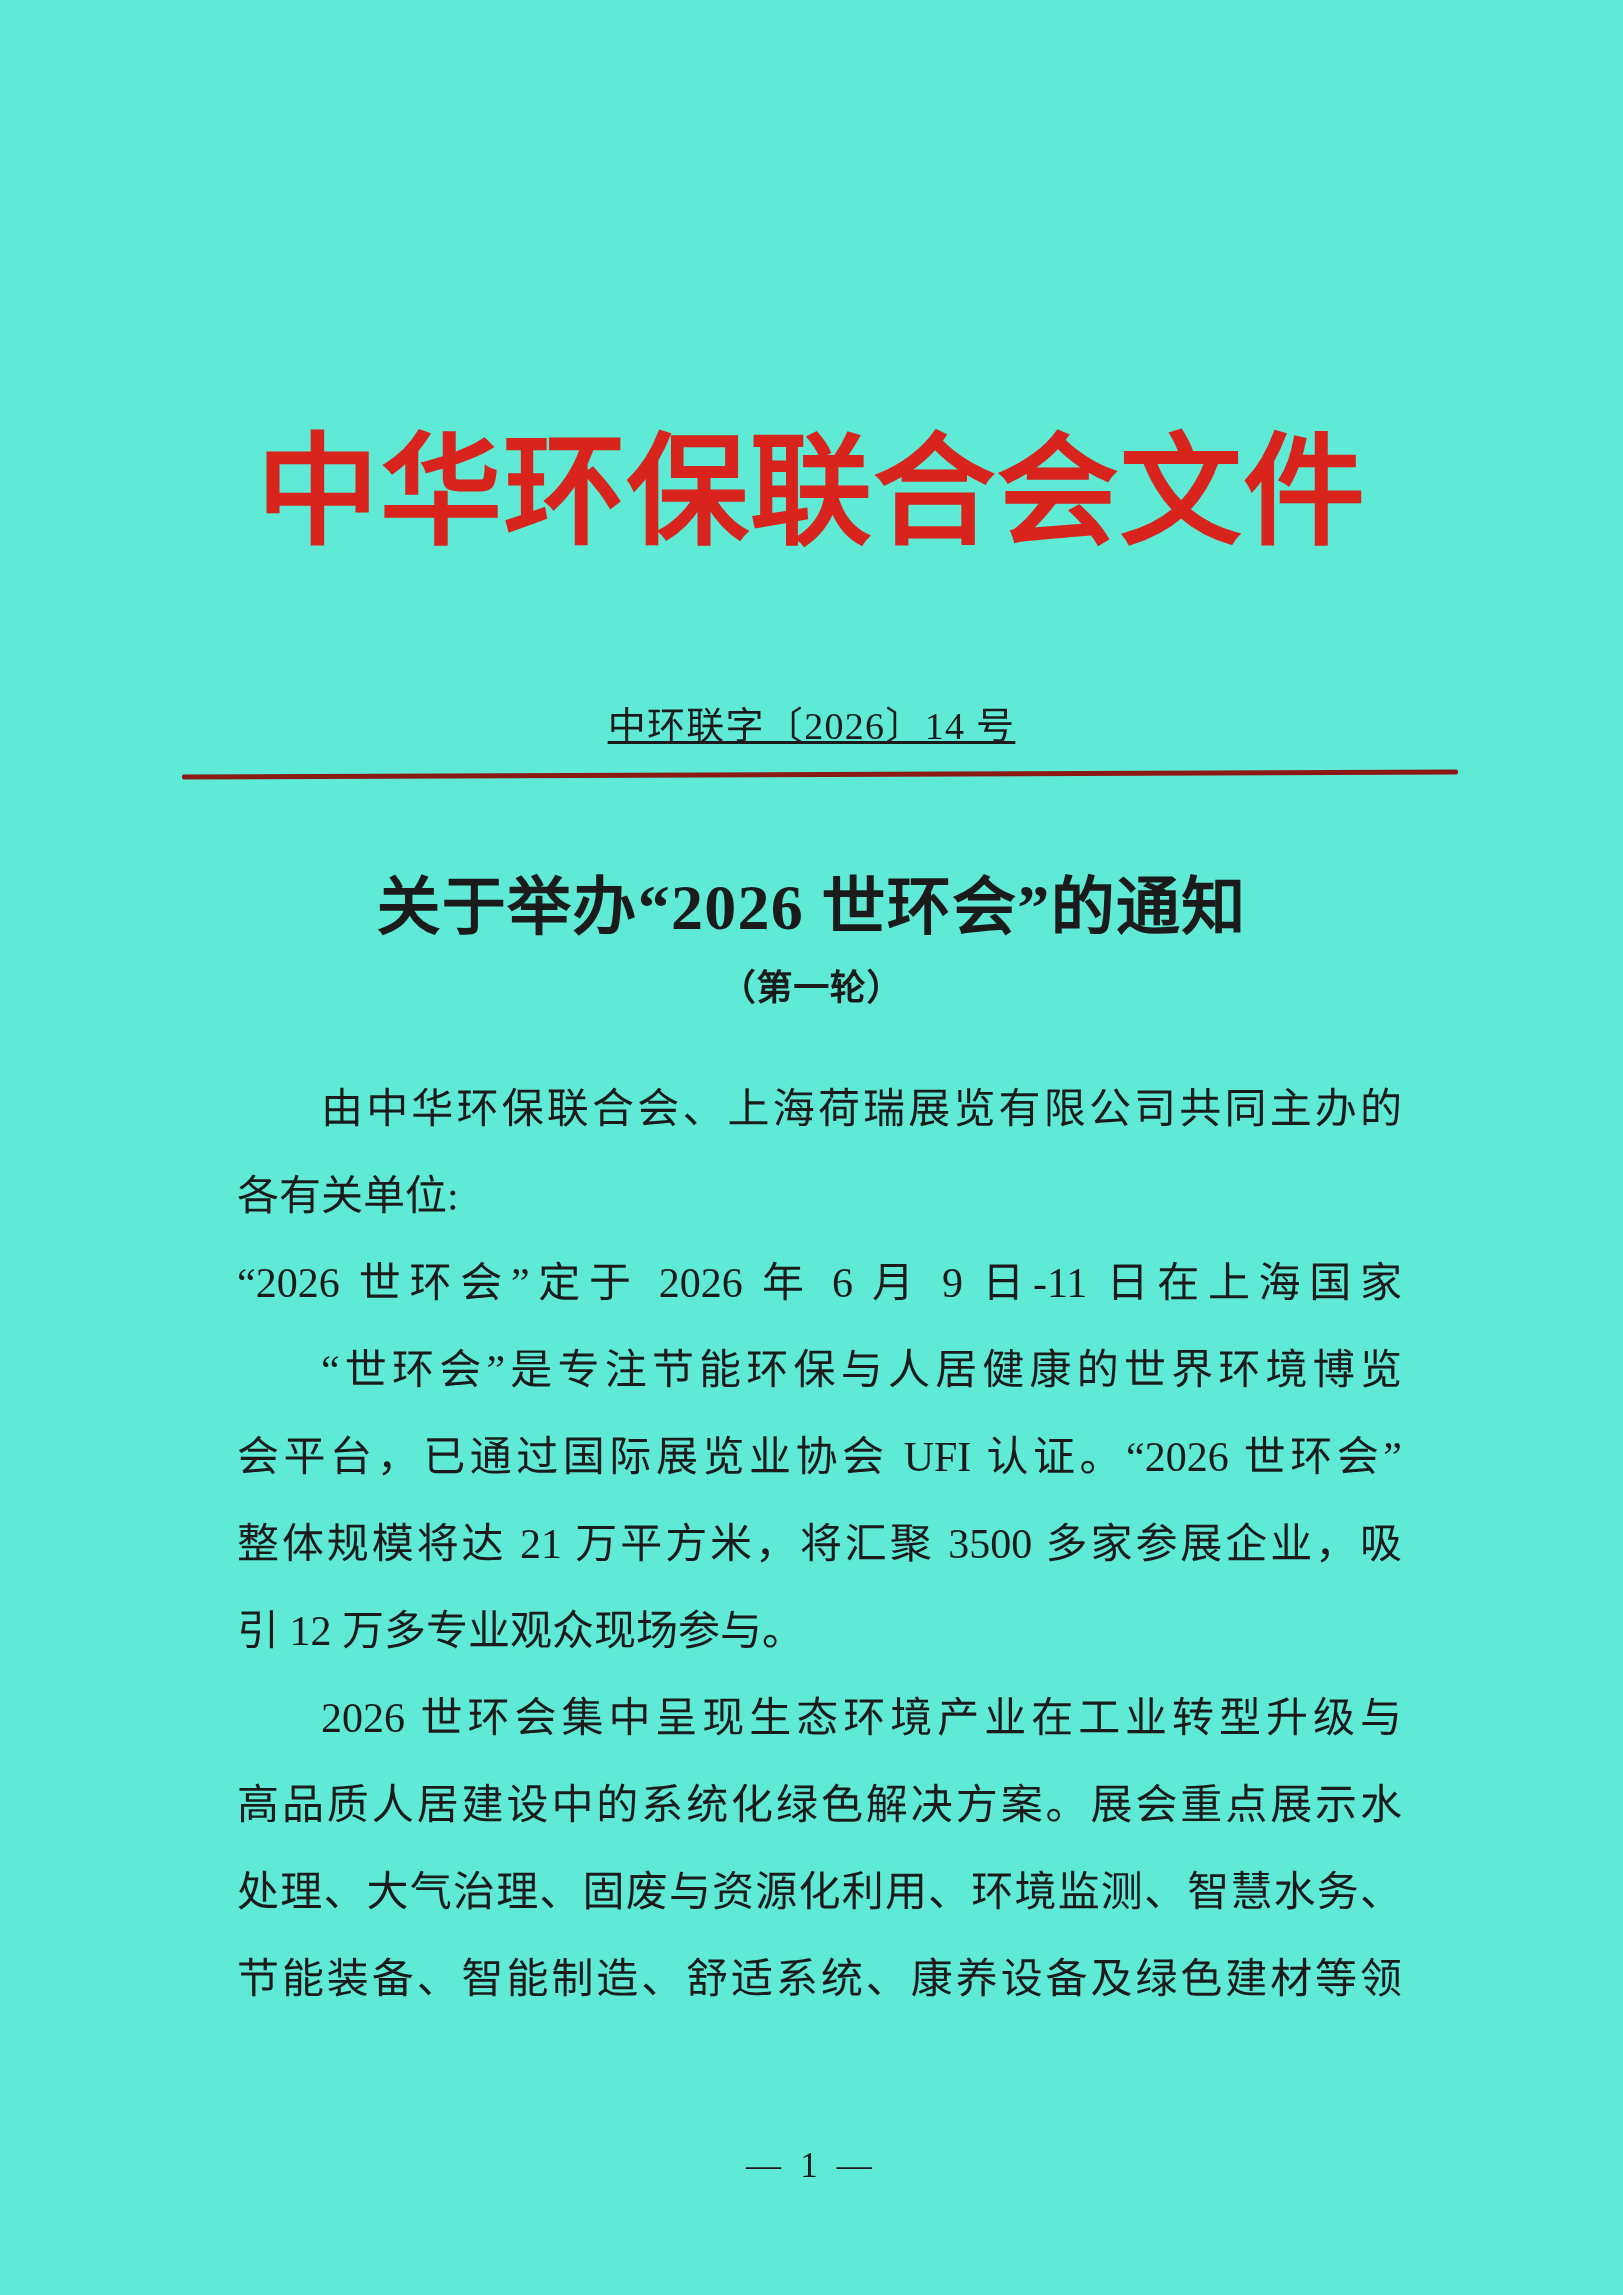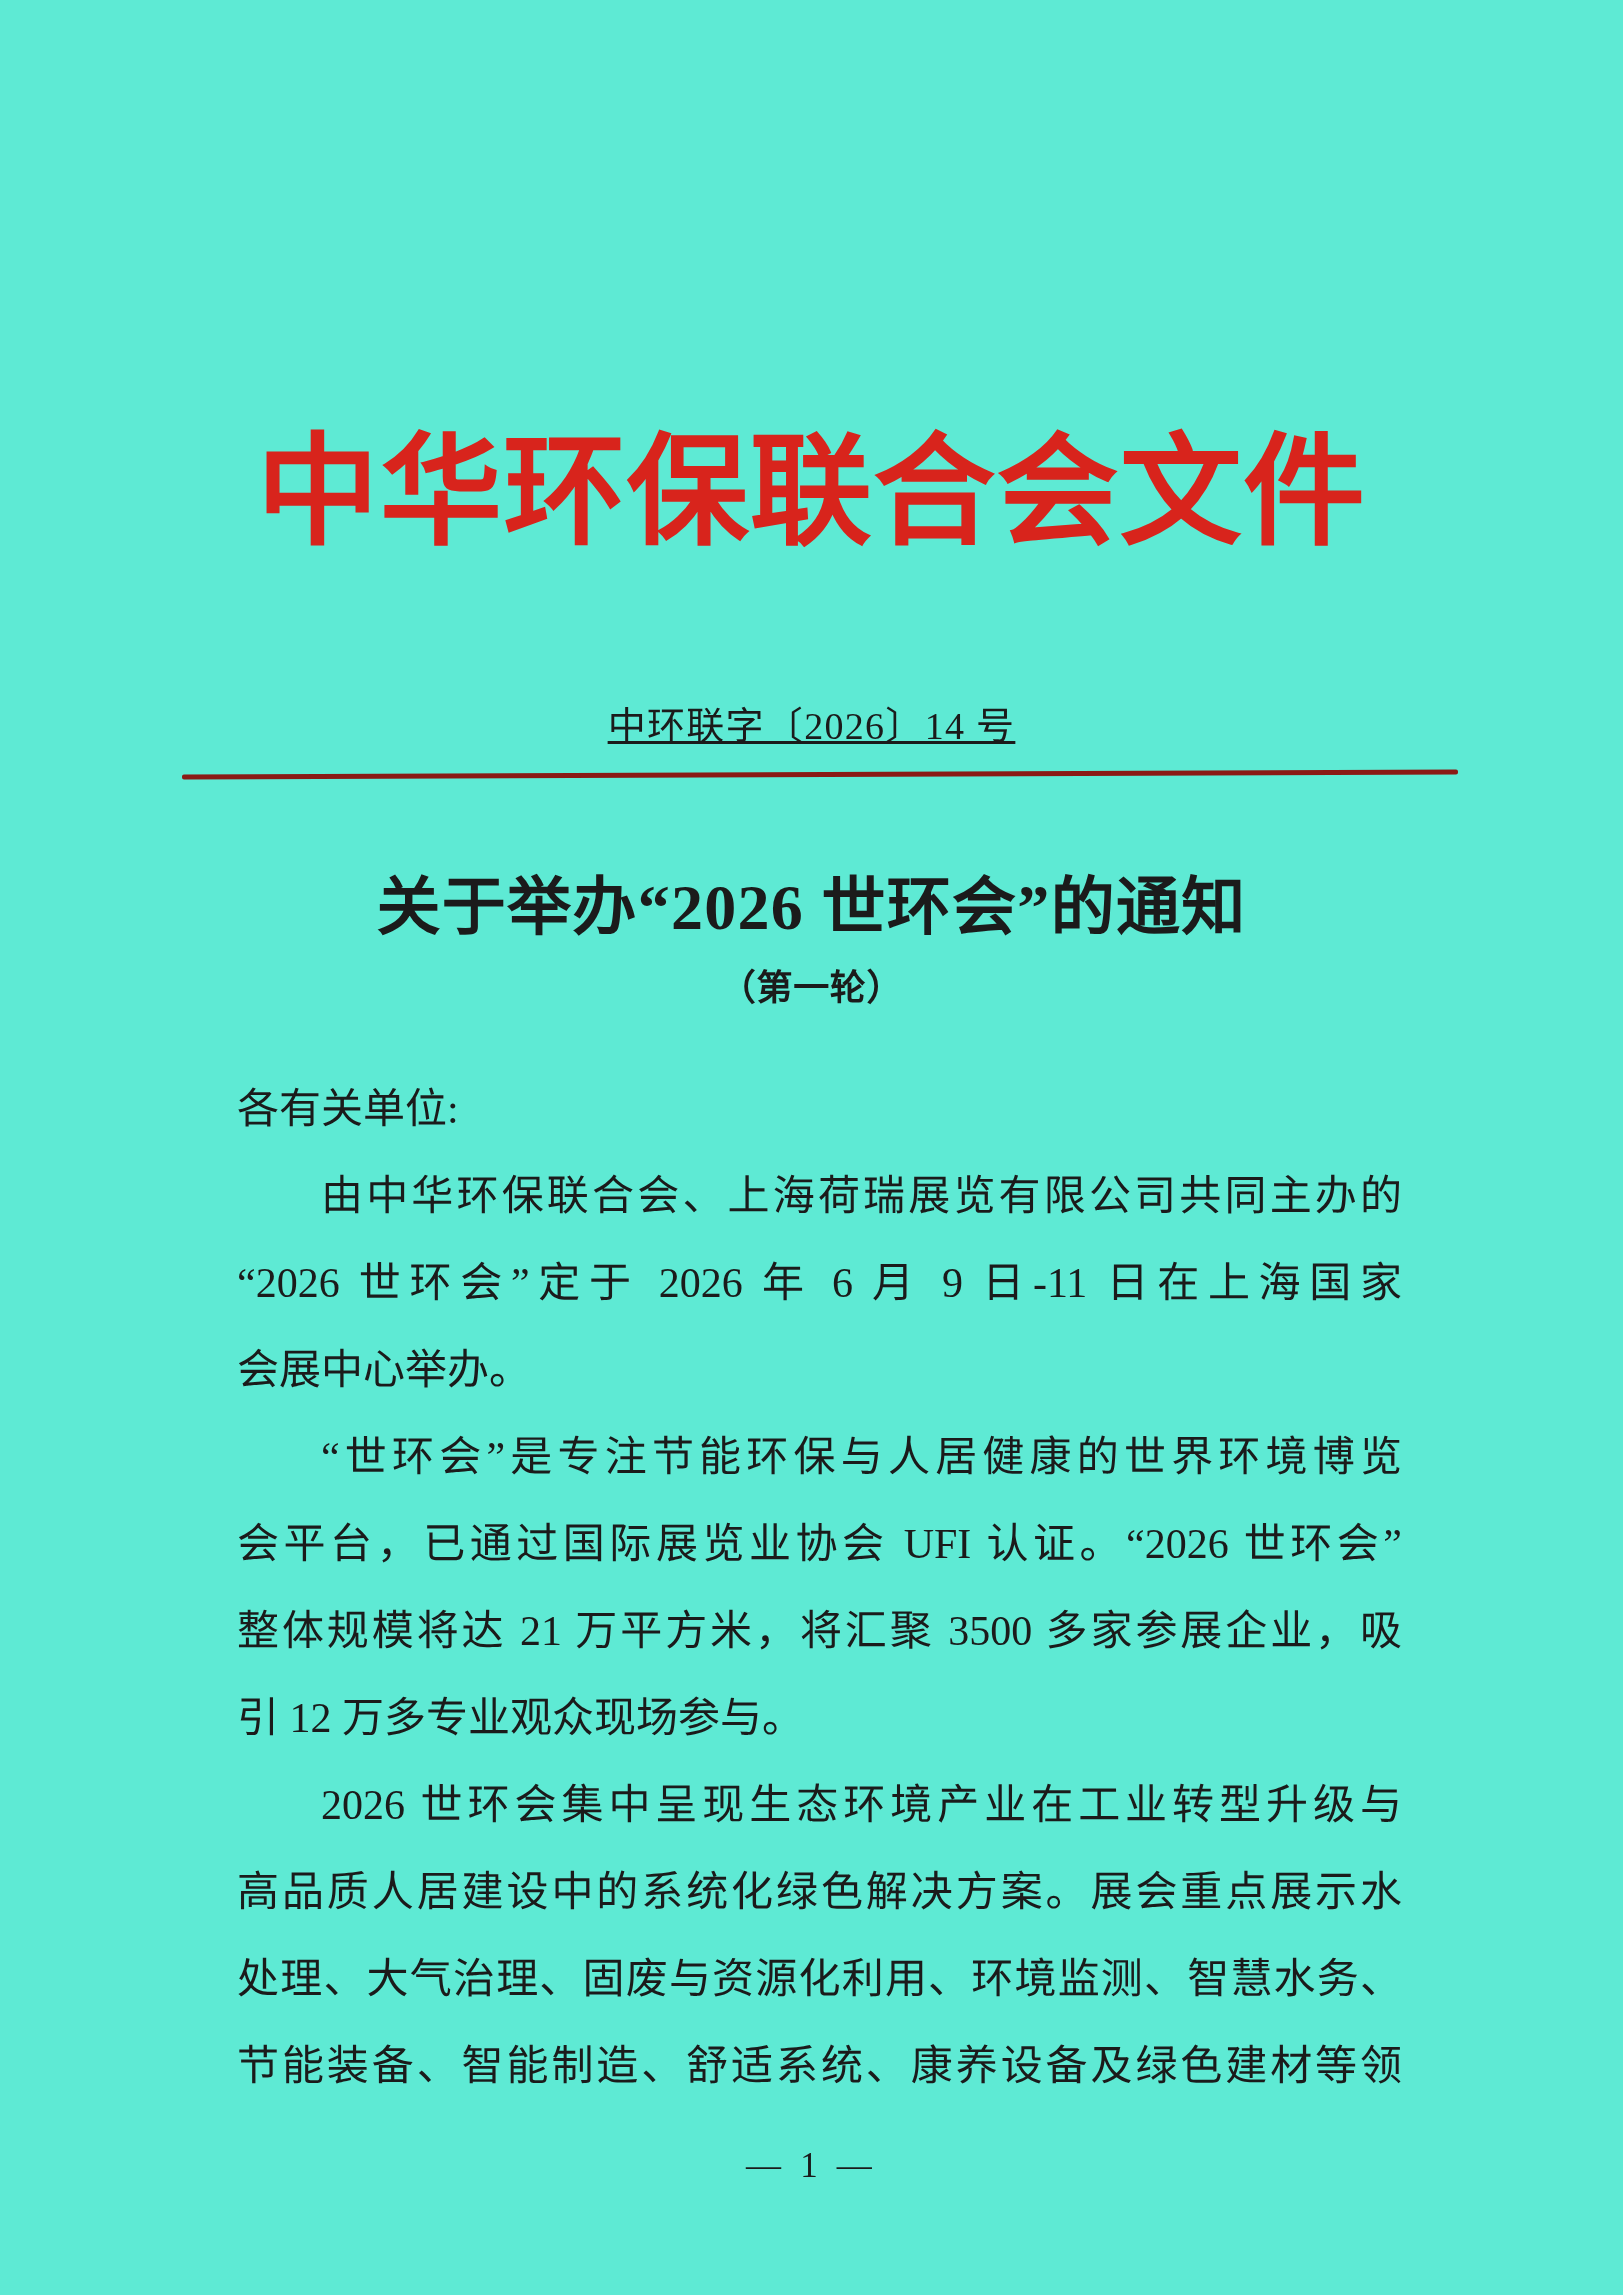--- a/index.html
+++ b/index.html
@@ -116,24 +116,23 @@
 
   <div class="doc-number">中环联字〔2026〕14 号</div>
 
   <div class="divider" style="background: rgb(138, 26, 21);"></div>
 
   <div class="notice-title">关于举办“2026 世环会”的通知</div>
 
   <div class="notice-subtitle">（第一轮）</div>
 
   <div class="body-block">
+    <div class="body-line indent fill">由中华环保联合会、上海荷瑞展览有限公司共同主办的</div>
     <div class="body-line">各有关单位:</div>
-    <div class="body-line indent fill">由中华环保联合会、上海荷瑞展览有限公司共同主办的</div>
     <div class="body-line fill">“2026 世环会”定于 2026 年 6 月 9 日-11 日在上海国家</div>
-    <div class="body-line">会展中心举办。</div>
     <div class="body-line indent fill">“世环会”是专注节能环保与人居健康的世界环境博览</div>
     <div class="body-line fill">会平台，已通过国际展览业协会 UFI 认证。“2026 世环会”</div>
     <div class="body-line fill">整体规模将达 21 万平方米，将汇聚 3500 多家参展企业，吸</div>
     <div class="body-line">引 12 万多专业观众现场参与。</div>
     <div class="body-line indent fill">2026 世环会集中呈现生态环境产业在工业转型升级与</div>
     <div class="body-line fill">高品质人居建设中的系统化绿色解决方案。展会重点展示水</div>
     <div class="body-line fill">处理、大气治理、固废与资源化利用、环境监测、智慧水务、</div>
     <div class="body-line fill">节能装备、智能制造、舒适系统、康养设备及绿色建材等领</div>
   </div>
 

